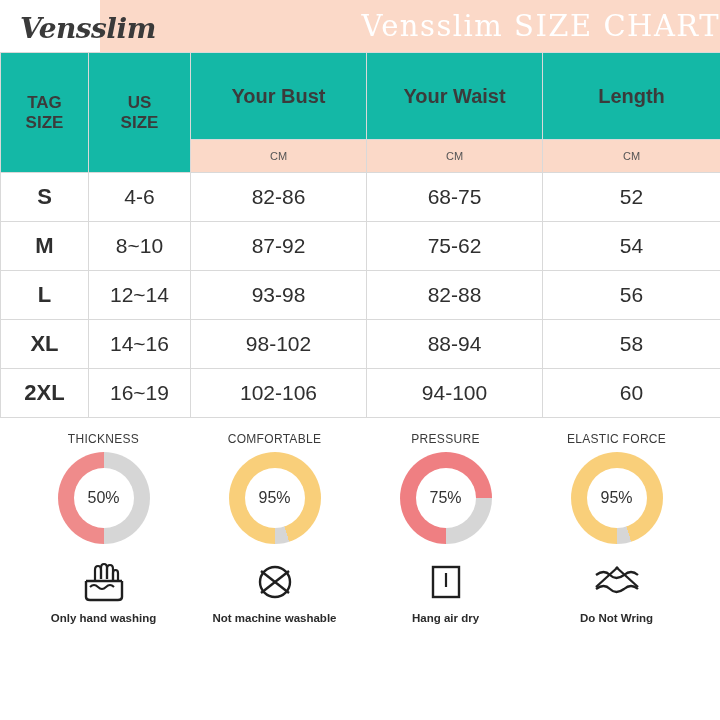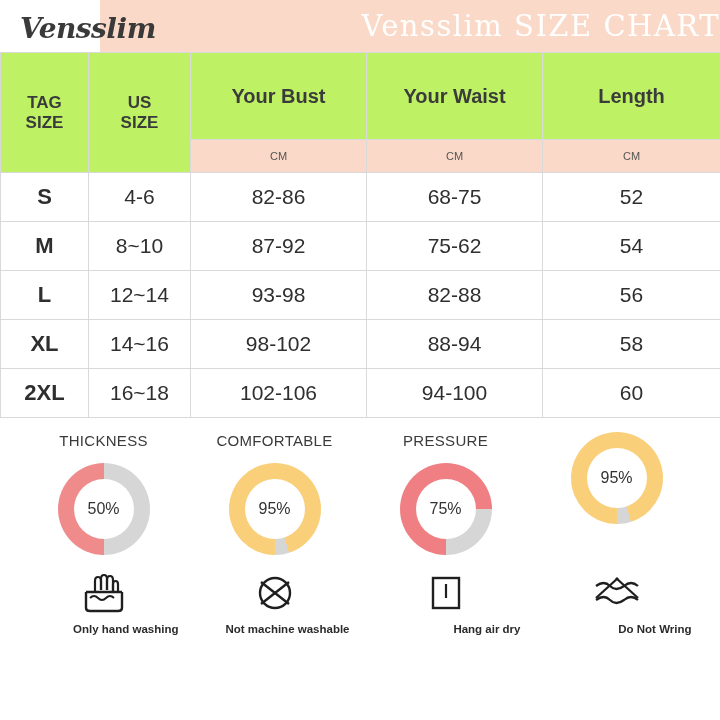--- a/index.html
+++ b/index.html
@@ -75,21 +75,21 @@
     vertical-align: middle;
     font-weight: normal;
   }
   .col-tag { width: 88px; }
   .col-us { width: 102px; }
   .col-bust { width: 176px; }
   .col-waist { width: 176px; }
   .col-length { width: 178px; }
 
   .hdr-cell {
-    background: #bef264;
+    background: #14b8a6;
     color: #3b3b3b;
     font-size: 21px;
     height: 54px;
   }
   .hdr-cell.small {
     font-size: 17px;
     line-height: 1.15;
     font-weight: bold;
   }
   .hdr-cell.tall {
@@ -126,24 +126,24 @@
     justify-content: space-around;
     align-items: flex-start;
     margin-top: 14px;
     padding: 0 18px;
   }
   .metric {
     width: 150px;
     text-align: center;
   }
   .metric-label {
-    font-size: 15px;
+    font-size: 12px;
     color: #3a3a3a;
     letter-spacing: 0.3px;
-    margin-bottom: 14px;
+    margin-bottom: 6px;
   }
   .donut-wrap {
     position: relative;
     width: 92px;
     height: 92px;
     margin: 0 auto;
   }
   .donut {
     width: 92px;
     height: 92px;
@@ -172,21 +172,21 @@
   
   .care-row {
     display: flex;
     justify-content: space-around;
     align-items: flex-start;
     margin-top: 14px;
     padding: 0 18px;
   }
   .care {
     width: 150px;
-    text-align: right;
+    text-align: center;
   }
   .care-icon {
     height: 48px;
     display: flex;
     align-items: center;
     justify-content: center;
   }
   .care-caption {
     margin-top: 6px;
     font-size: 11.5px;
@@ -256,21 +256,21 @@
       </tr>
       <tr>
         <td class="body-cell sizecol">XL</td>
         <td class="body-cell">14~16</td>
         <td class="body-cell">98-102</td>
         <td class="body-cell">88-94</td>
         <td class="body-cell">58</td>
       </tr>
       <tr>
         <td class="body-cell sizecol">2XL</td>
-        <td class="body-cell">16~18</td>
+        <td class="body-cell">16~19</td>
         <td class="body-cell">102-106</td>
         <td class="body-cell">94-100</td>
         <td class="body-cell">60</td>
       </tr>
     </tbody>
   </table>
 
 
   <div class="metrics">
     <div class="metric">
@@ -291,20 +291,21 @@
     </div>
     <div class="metric">
       <div class="metric-label">PRESSURE</div>
       <div class="donut-wrap">
         <div class="donut" style="background: conic-gradient(from 180deg, rgb(239, 127, 130) 0deg, rgb(239, 127, 130) 270deg, rgb(214, 214, 214) 270deg, rgb(214, 214, 214) 360deg);"></div>
         <div class="donut-hole"></div>
         <div class="donut-value">75%</div>
       </div>
     </div>
     <div class="metric">
+      <div class="metric-label">ELASTIC FORCE</div>
       <div class="donut-wrap">
         <div class="donut" style="background: conic-gradient(from 180deg, rgb(249, 207, 122) 0deg, rgb(249, 207, 122) 342deg, rgb(214, 214, 214) 342deg, rgb(214, 214, 214) 360deg);"></div>
         <div class="donut-hole"></div>
         <div class="donut-value">95%</div>
       </div>
     </div>
   </div>
 
   <div class="care-row">
     <div class="care">

